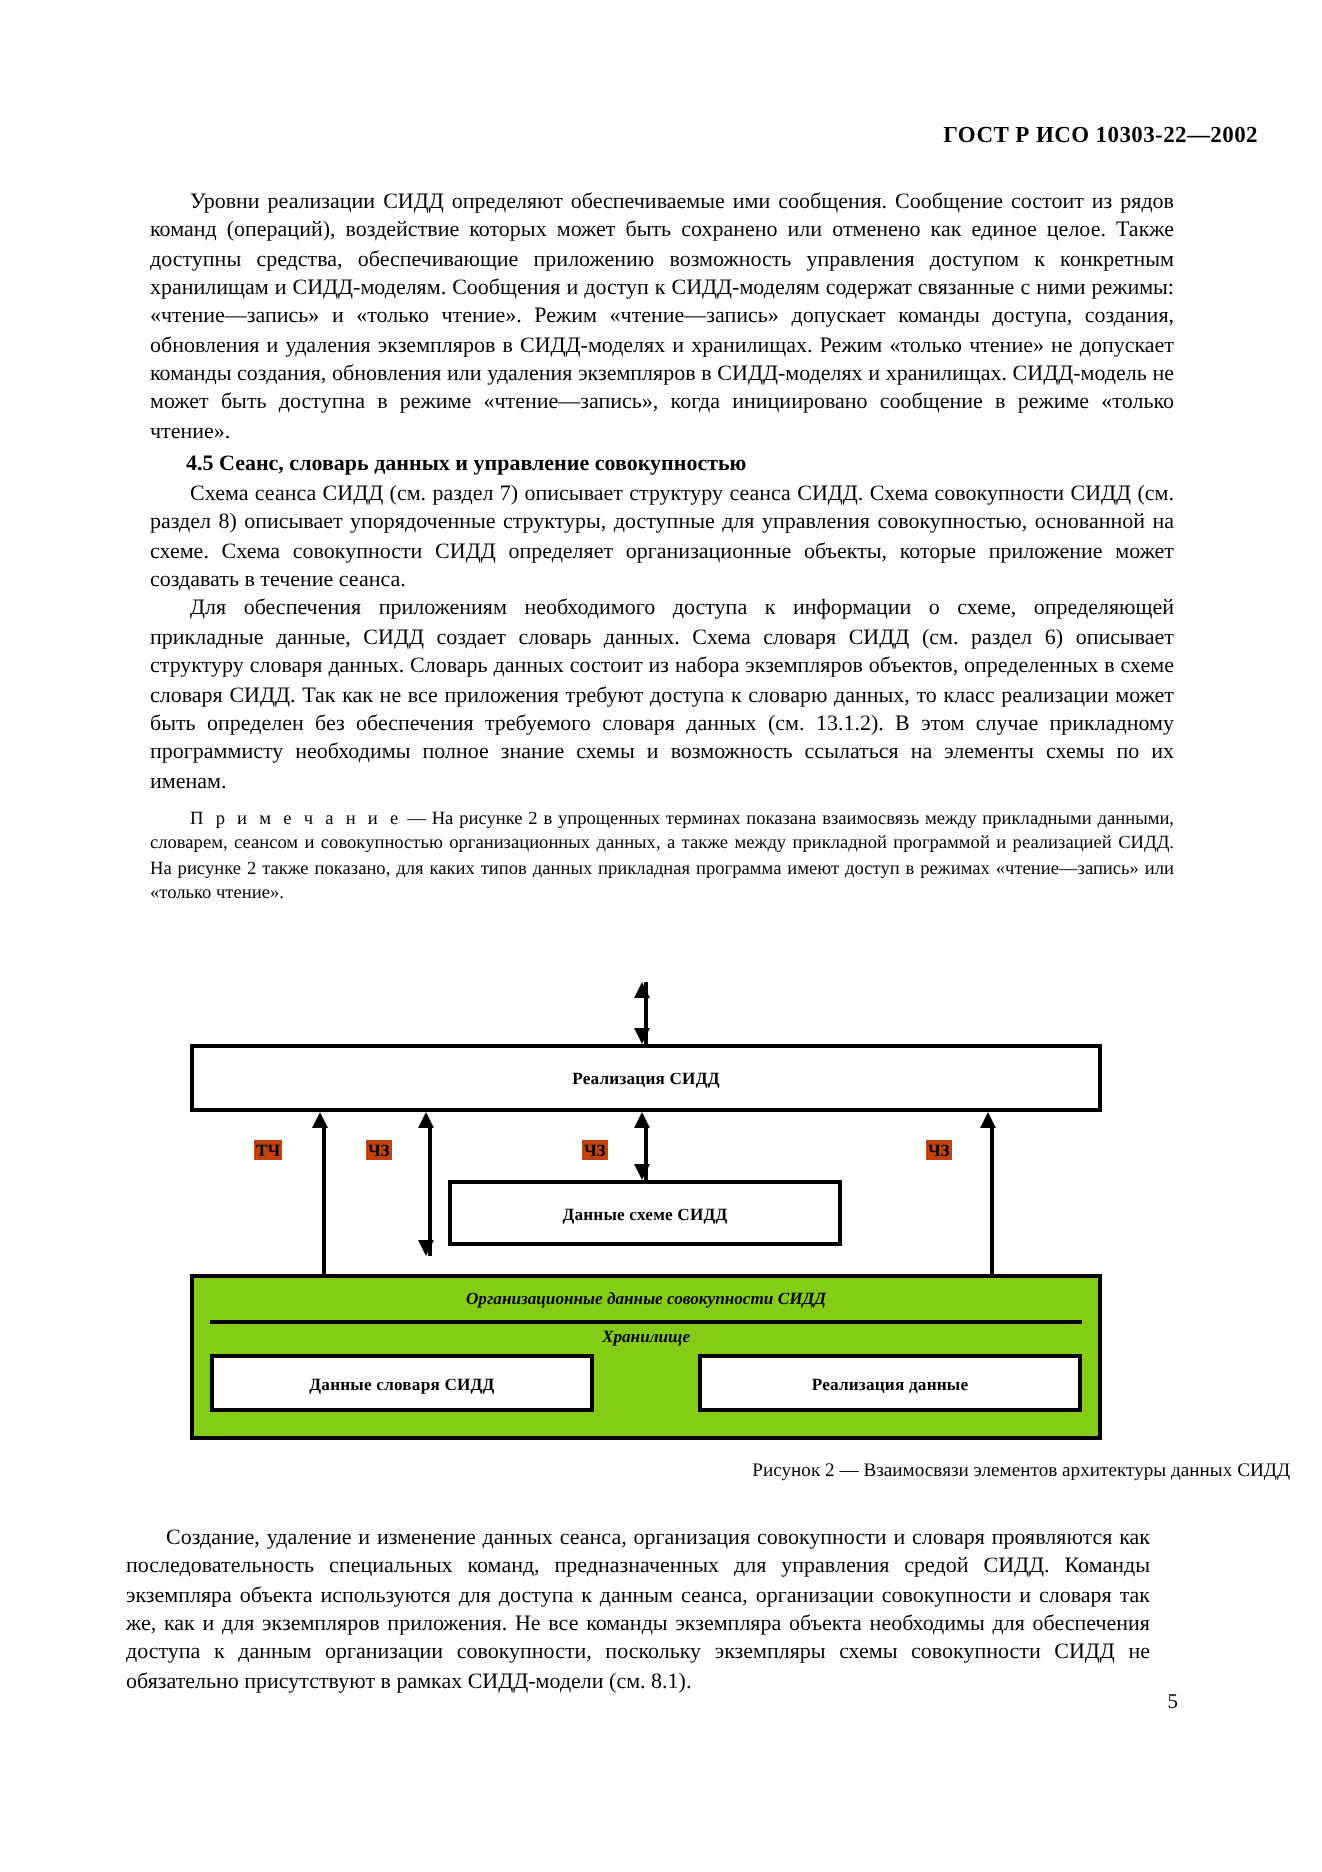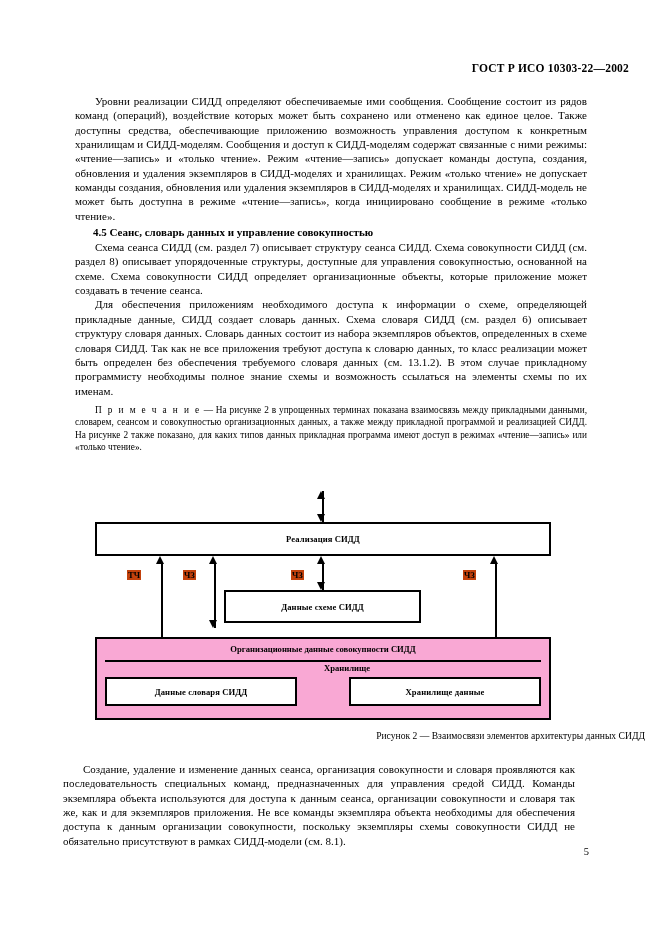--- a/index.html
+++ b/index.html
@@ -90,22 +90,23 @@
     font-weight: bold;
     font-size: 8.6px;
     letter-spacing: 0.1px;
     z-index: 5;
   }
   .box.thin { border-width: 2px; }
   .rep-outer {
     position: absolute;
     box-sizing: border-box;
     border: 2.2px solid #000;
-    background: #f9a8d4;
+    background: #84cc16;
     z-index: 4;
+    font-style: italic;
   }
   .rep-label-top {
     position: absolute;
     width: 100%;
     text-align: center;
     font-weight: bold;
     font-size: 8.6px;
     top: 5px;
   }
   .rep-divider {
@@ -115,21 +116,20 @@
     top: 21px;
     border-top: 2px solid #000;
   }
   .rep-label-mid {
     position: absolute;
     width: 100%;
     text-align: center;
     font-weight: bold;
     font-size: 8.6px;
     top: 24px;
-    padding-left: 24px;
   }
   .vline {
     position: absolute;
     width: 0;
     border-left: 2px solid #000;
     z-index: 2;
   }
   .arrowhead {
     position: absolute;
     width: 0; height: 0;
@@ -225,21 +225,21 @@
       <div class="box thin" style="left:129px; top:138px; width:197px; height:33px;">Данные схеме СИДД</div>
 
       <div class="rep-outer" style="left:0px; top:185px; width:456px; height:83px;">
         <div class="rep-label-top">Организационные данные совокупности СИДД</div>
         <div class="rep-divider"></div>
         <div class="rep-label-mid">Хранилище</div>
       </div>
 
       <div class="box thin" style="left:10px; top:225px; width:192px; height:29px;text-align:center;">Данные словаря СИДД</div>
 
-      <div class="box thin" style="left:254px; top:225px; width:192px; height:29px;">Хранилище данные</div>
+      <div class="box thin" style="left:254px; top:225px; width:192px; height:29px;">Реализация данные</div>
     </div>
 
     <div class="fig-caption">Рисунок 2 — Взаимосвязи элементов архитектуры данных СИДД</div>
   </div>
 
   <div class="tail">
     <p class="body">Создание, удаление и изменение данных сеанса, организация совокупности и словаря проявляются как последовательность специальных команд, предназначенных для управления средой СИДД. Команды экземпляра объекта используются для доступа к данным сеанса, организации совокупности и словаря так же, как и для экземпляров приложения. Не все команды экземпляра объекта необходимы для обеспечения доступа к данным организации совокупности, поскольку экземпляры схемы совокупности СИДД не обязательно присутствуют в рамках СИДД-модели (см. 8.1).</p>
   </div>
 
   <div class="pageno">5</div>

